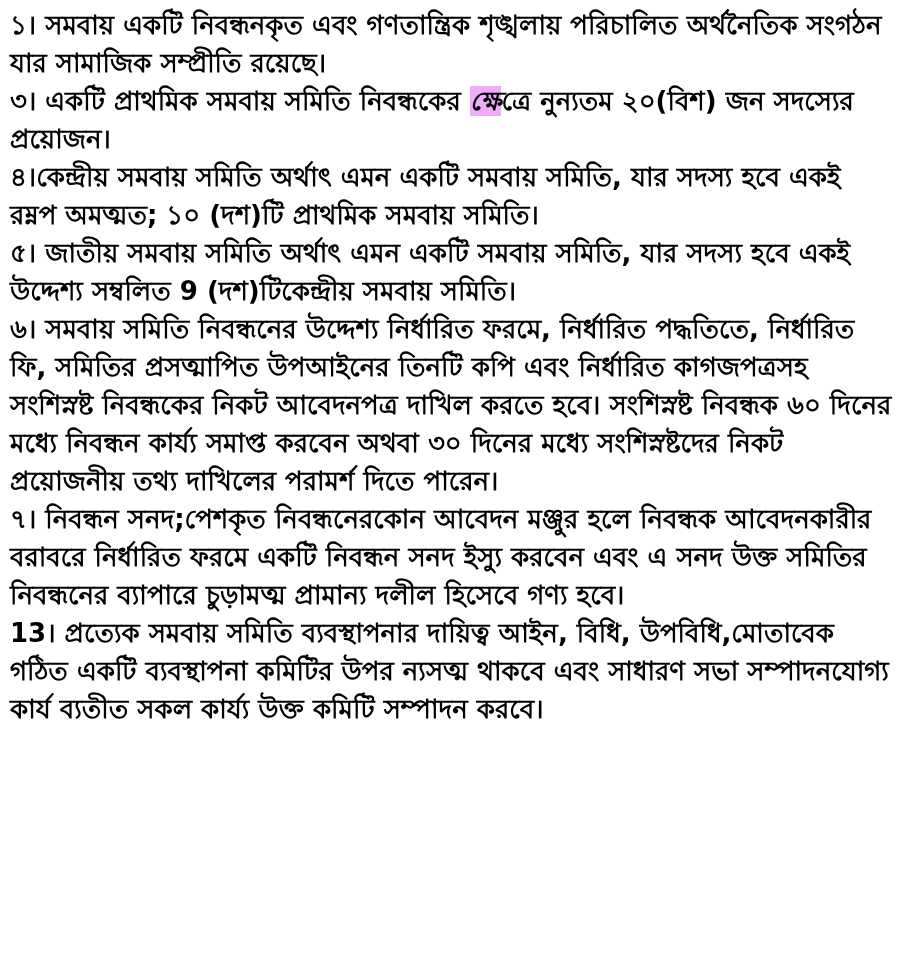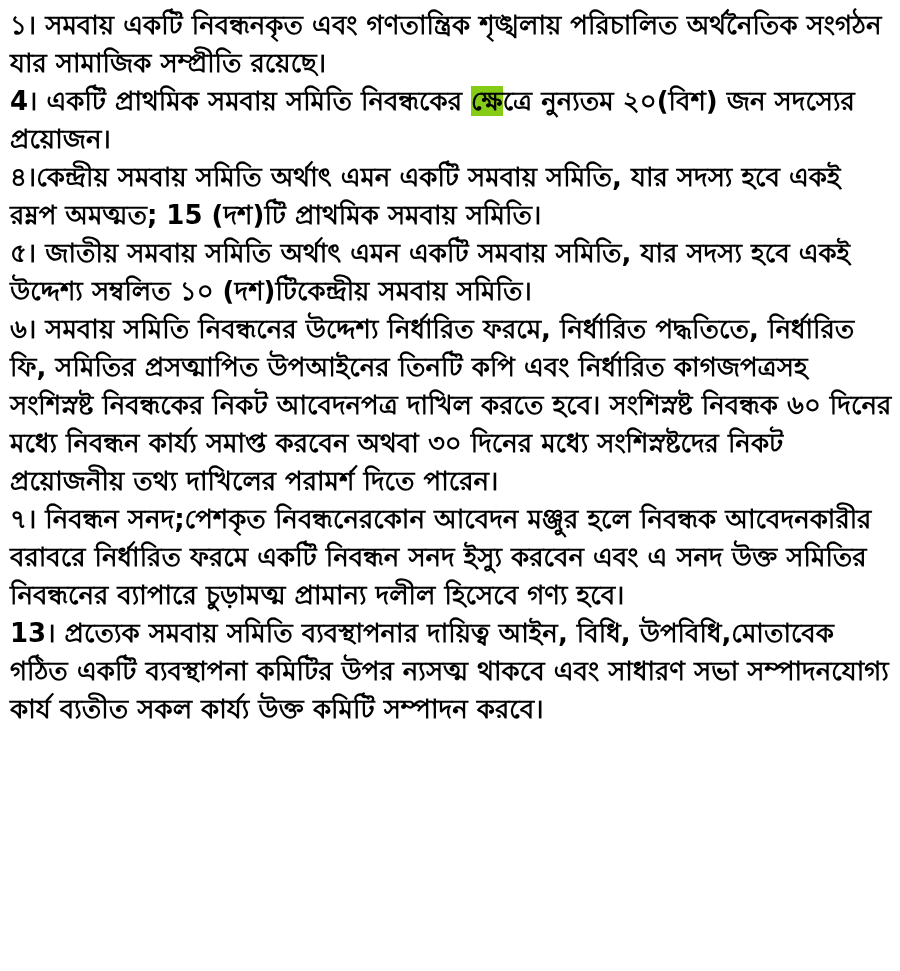--- a/index.html
+++ b/index.html
@@ -32,19 +32,19 @@
     color: #000000;
     padding: 0;
     
   }
 </style>
 </head>
 <body style="background-color: rgb(255, 255, 255);">
 
 <div class="doc" style="color: rgb(0, 0, 0);">
   <p>১। সমবায় একটি নিবন্ধনকৃত এবং গণতান্ত্রিক শৃঙ্খলায় পরিচালিত অর্থনৈতিক সংগঠন যার সামাজিক সম্প্রীতি রয়েছে।</p>
-  <p><span>4। একটি প্রাথমিক সমবায় সমিতি নিবন্ধকের </span><mark class="hl" style="background-color: #84cc16;">ক্ষে</mark><span>ত্রে নুন্যতম ২০(বিশ) জন সদস্যের প্রয়োজন।</span></p>
-  <p>৪।কেন্দ্রীয় সমবায় সমিতি অর্থাৎ এমন একটি সমবায় সমিতি, যার সদস্য হবে একই রম্নপ অমত্মত; 15 (দশ)টি প্রাথমিক সমবায় সমিতি।</p>
-  <p>৫। জাতীয় সমবায় সমিতি অর্থাৎ এমন একটি সমবায় সমিতি, যার সদস্য হবে একই উদ্দেশ্য সম্বলিত ১০ (দশ)টিকেন্দ্রীয় সমবায় সমিতি।</p>
+  <p><span>৩। একটি প্রাথমিক সমবায় সমিতি নিবন্ধকের </span><mark class="hl" style="background-color: #f0abfc; font-style: italic;">ক্ষে</mark><span>ত্রে নুন্যতম ২০(বিশ) জন সদস্যের প্রয়োজন।</span></p>
+  <p>৪।কেন্দ্রীয় সমবায় সমিতি অর্থাৎ এমন একটি সমবায় সমিতি, যার সদস্য হবে একই রম্নপ অমত্মত; ১০ (দশ)টি প্রাথমিক সমবায় সমিতি।</p>
+  <p>৫। জাতীয় সমবায় সমিতি অর্থাৎ এমন একটি সমবায় সমিতি, যার সদস্য হবে একই উদ্দেশ্য সম্বলিত 9 (দশ)টিকেন্দ্রীয় সমবায় সমিতি।</p>
   <p>৬। সমবায় সমিতি নিবন্ধনের উদ্দেশ্য নির্ধারিত ফরমে, নির্ধারিত পদ্ধতিতে, নির্ধারিত ফি, সমিতির প্রসত্মাপিত উপআইনের তিনটি কপি এবং নির্ধারিত কাগজপত্রসহ সংশিস্নষ্ট নিবন্ধকের নিকট আবেদনপত্র দাখিল করতে হবে। সংশিস্নষ্ট নিবন্ধক ৬০ দিনের মধ্যে নিবন্ধন কার্য্য সমাপ্ত করবেন অথবা ৩০ দিনের মধ্যে সংশিস্নষ্টদের নিকট প্রয়োজনীয় তথ্য দাখিলের পরামর্শ দিতে পারেন।</p>
   <p>৭। নিবন্ধন সনদ;পেশকৃত নিবন্ধনেরকোন আবেদন মঞ্জুর হলে নিবন্ধক আবেদনকারীর বরাবরে নির্ধারিত ফরমে একটি নিবন্ধন সনদ ইস্যু করবেন এবং এ সনদ উক্ত সমিতির নিবন্ধনের ব্যাপারে চুড়ামত্ম প্রামান্য দলীল হিসেবে গণ্য হবে।</p>
   <p>13। প্রত্যেক সমবায় সমিতি ব্যবস্থাপনার দায়িত্ব আইন, বিধি, উপবিধি,মোতাবেক গঠিত একটি ব্যবস্থাপনা কমিটির উপর ন্যসত্ম থাকবে এবং সাধারণ সভা সম্পাদনযোগ্য কার্য ব্যতীত সকল কার্য্য উক্ত কমিটি সম্পাদন করবে।</p>
 </div>
 
 </body></html>

